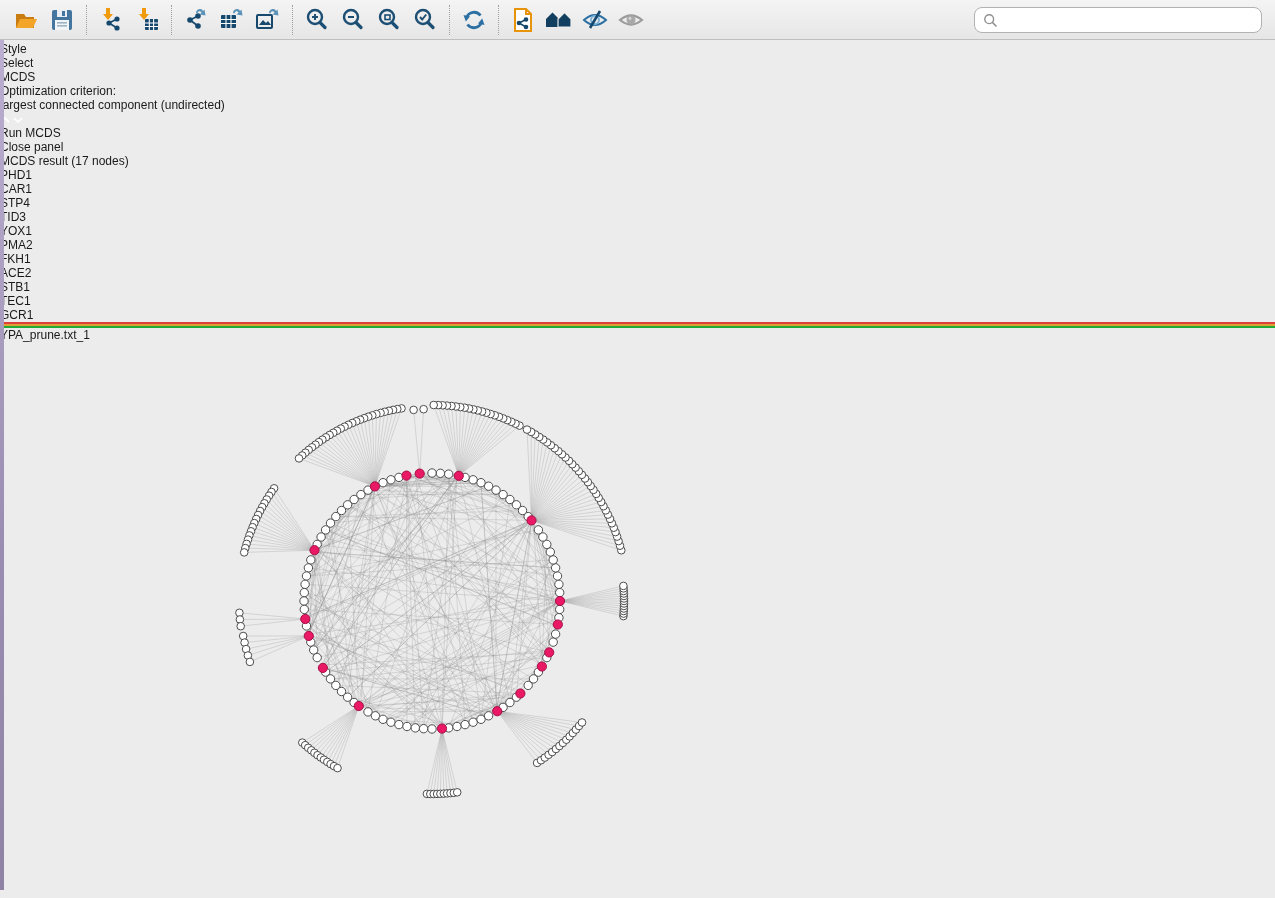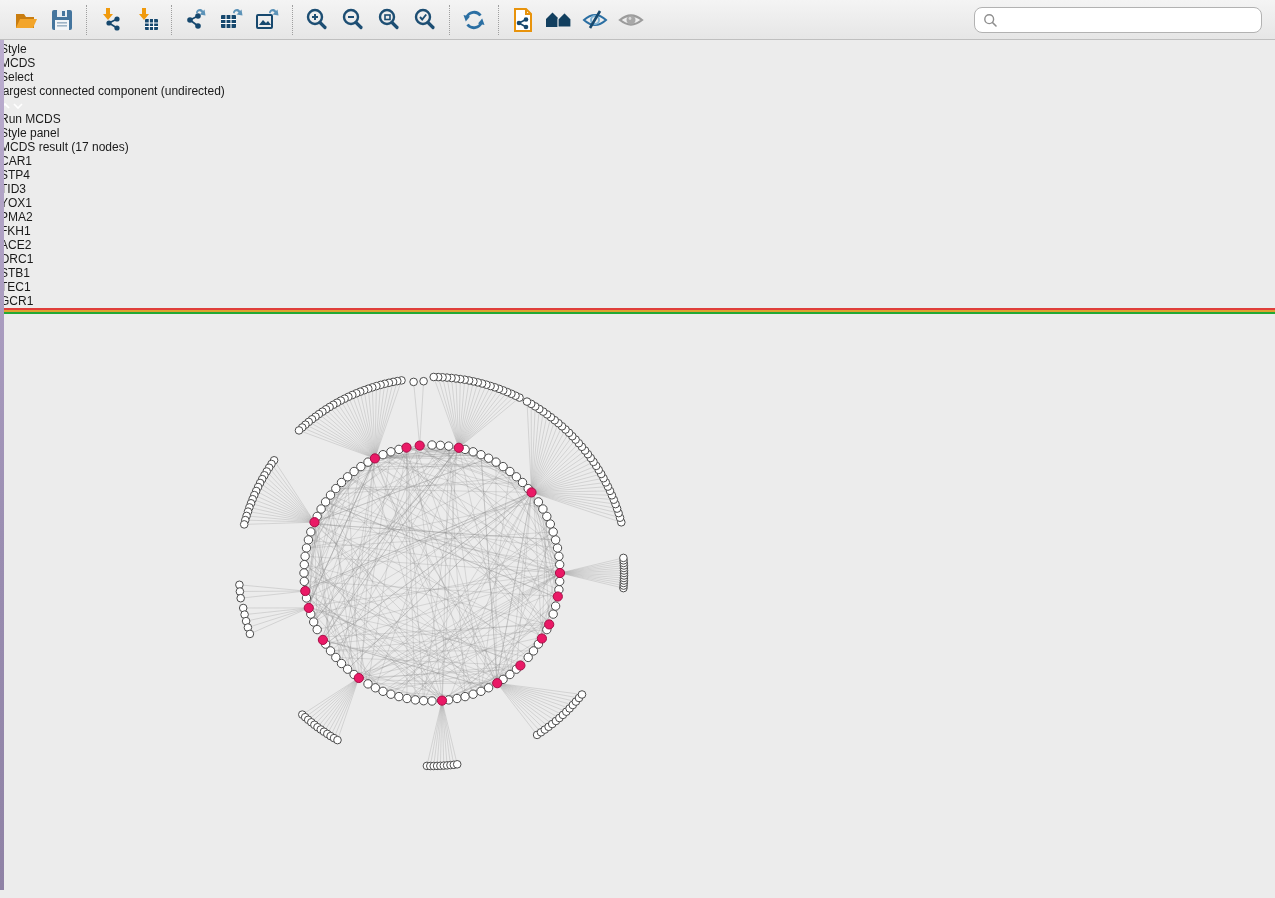--- a/index.html
+++ b/index.html
@@ -214,68 +214,70 @@
     <svg width="11" height="11" viewBox="0 0 11 11">
       <rect x="1" y="1" width="9" height="9" fill="none" stroke="#333" stroke-width="1.4"></rect>
     </svg>
     <svg width="11" height="11" viewBox="0 0 11 11">
       <path d="M1.5 1.5 L9.5 9.5 M9.5 1.5 L1.5 9.5" stroke="#111" stroke-width="2.2" stroke-linecap="round"></path>
     </svg>
   </div>
   <div class="cp-tabs">
     <div class="cp-tab">Network</div>
     <div class="cp-tab">Style</div>
+    <div class="cp-tab">Select</div>
     <div class="cp-tab active">MCDS</div>
-    <div class="cp-tab">Select</div>
   </div>
   <div class="panel-box">
+    <div class="opt-label">Optimization criterion:</div>
     <div class="dropdown">
       <div class="dropdown-text">largest connected component (undirected)</div>
       <div class="dropdown-stepper">
         <svg width="10" height="6" viewBox="0 0 10 6">
             <path d="M1 5 L5 1 L9 5" fill="none" stroke="#fff" stroke-width="1.7"></path>
           </svg>
         <svg width="10" height="6" viewBox="0 0 10 6">
             <path d="M1 1 L5 5 L9 1" fill="none" stroke="#fff" stroke-width="1.7"></path>
           </svg>
       </div>
     </div>
     <div class="btn-row">
       <div class="push-btn focused">Run MCDS</div>
-      <div class="push-btn">Style panel</div>
+      <div class="push-btn">Close panel</div>
     </div>
     <div class="groupbox">
       <div class="groupbox-legend">MCDS result (17 nodes)</div>
       <div class="mcds-list">
         <div id="mcds-items">
+            <div class="mcds-item">PHD1</div>
             <div class="mcds-item">CAR1</div>
             <div class="mcds-item">STP4</div>
             <div class="mcds-item">TID3</div>
             <div class="mcds-item">YOX1</div>
             <div class="mcds-item">PMA2</div>
             <div class="mcds-item">FKH1</div>
             <div class="mcds-item">ACE2</div>
-            <div class="mcds-item">ORC1</div>
             <div class="mcds-item">STB1</div>
             <div class="mcds-item">TEC1</div>
             <div class="mcds-item">GCR1</div>
           </div>
         <div class="mcds-scroll"></div>
       </div>
     </div>
   </div>
 </div>
 
 <div class="v-divider"></div>
 
 <div class="net-window">
   <div class="net-titlebar">
     <div class="tl" style="left:13px; background:#fc5753; border:1px solid #df3e3a;"></div>
     <div class="tl" style="left:34px; background:#fdbc40; border:1px solid #dfa12f;"></div>
     <div class="tl" style="left:55px; background:#33c748; border:1px solid #23a935;"></div>
+    <div class="net-title">YPA_prune.txt_1</div>
   </div>
   <div class="net-canvas">
     <svg id="net-svg" width="869" height="497" viewBox="0 0 869 497">
         <g stroke="#8f8f8f" stroke-opacity="0.32" stroke-width="0.8">
           <line x1="374.9" y1="144.4" x2="488.6" y2="144.2"></line>
           <line x1="374.9" y1="144.4" x2="481.0" y2="140.7"></line>
           <line x1="374.9" y1="144.4" x2="473.1" y2="380.2"></line>
           <line x1="374.9" y1="144.4" x2="347.6" y2="355.2"></line>
           <line x1="374.9" y1="144.4" x2="317.2" y2="202.4"></line>
           <line x1="374.9" y1="144.4" x2="341.5" y2="168.5"></line>

